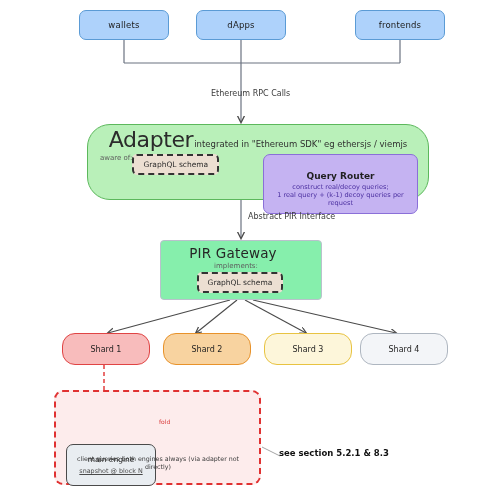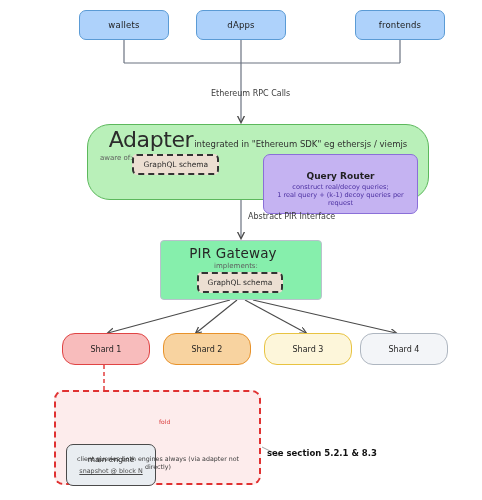--- a/index.html
+++ b/index.html
@@ -319,15 +319,15 @@
   <div class="engine main-engine" style="left:66px; top:406px; width:90px; height:42px;">
     <span class="eng-title">main engine</span>
     <span class="eng-sub">snapshot @ block N</span>
   </div>
 
 
   <div class="fold-label" style="left:159px; top:418px;">fold</div>
 
   <div class="detail-note" style="left:68px; top:455px;">client queries both engines always (via adapter not directly)</div>
 
-  <div class="see-section" style="left:267px; top:448px;">see section  5.2.1 &amp; 8.3</div>
+  <div class="see-section" style="left:279px; top:448px;">see section  5.2.1 &amp; 8.3</div>
 
 </div>
 
 </body></html>

